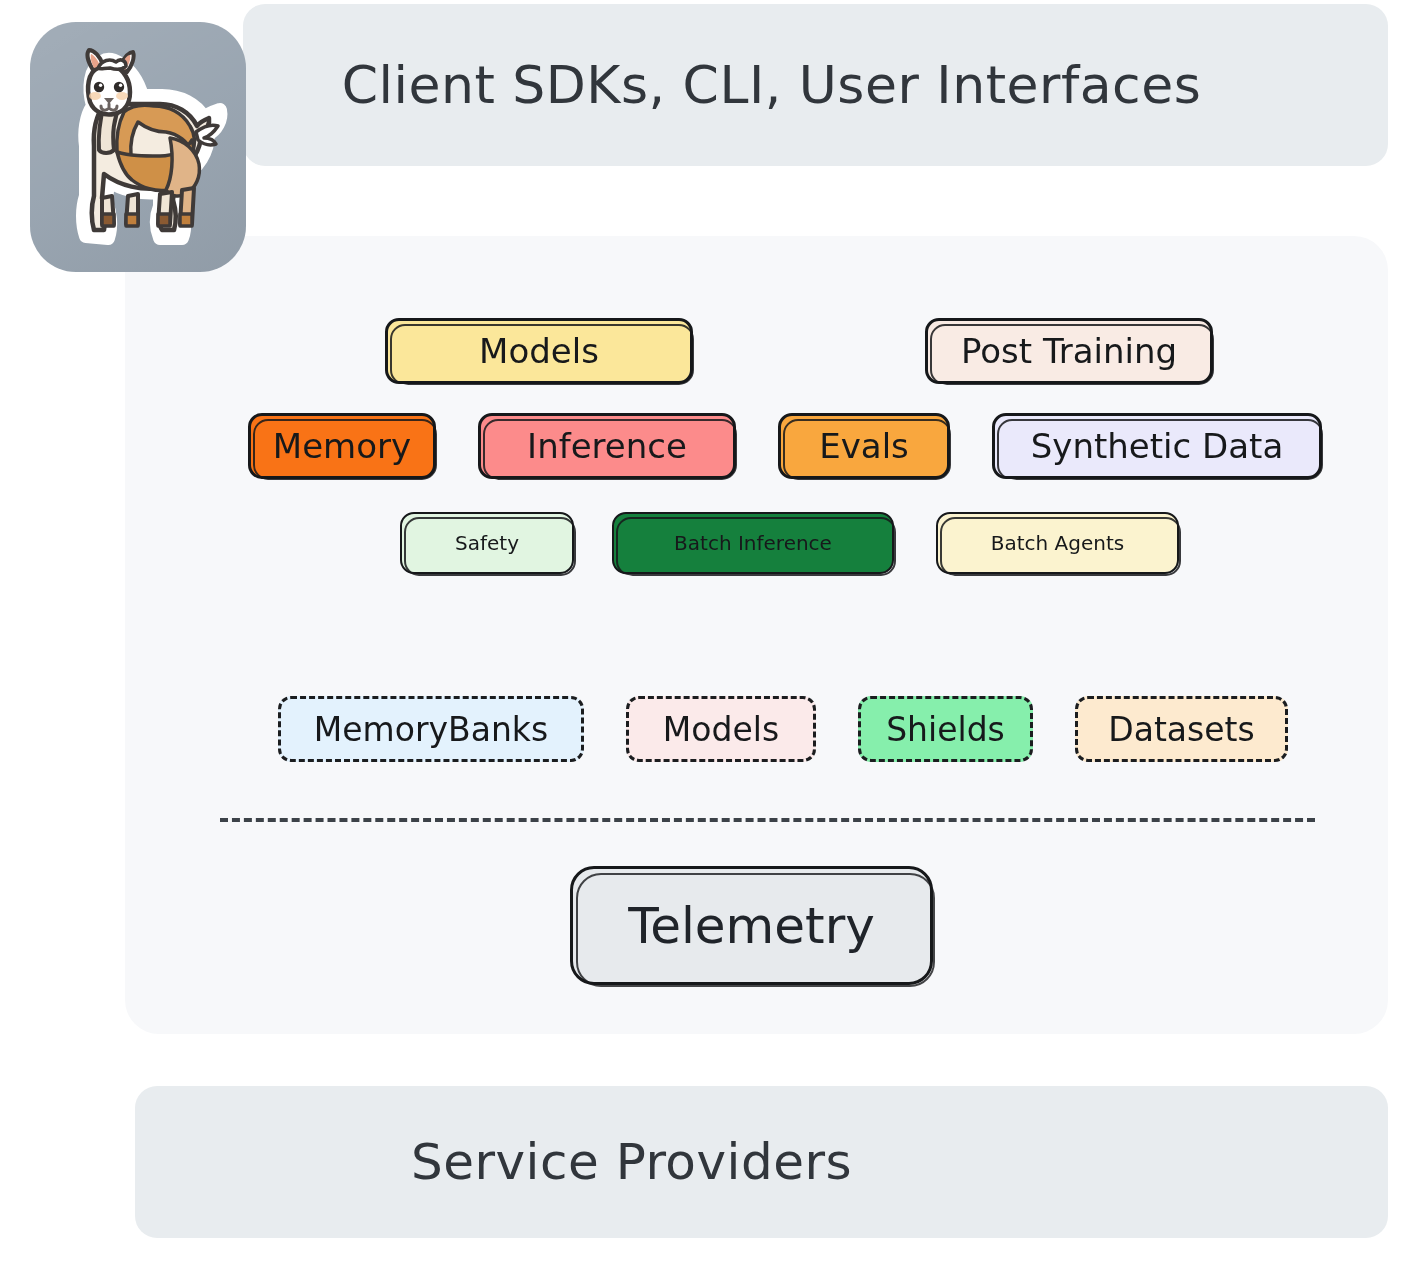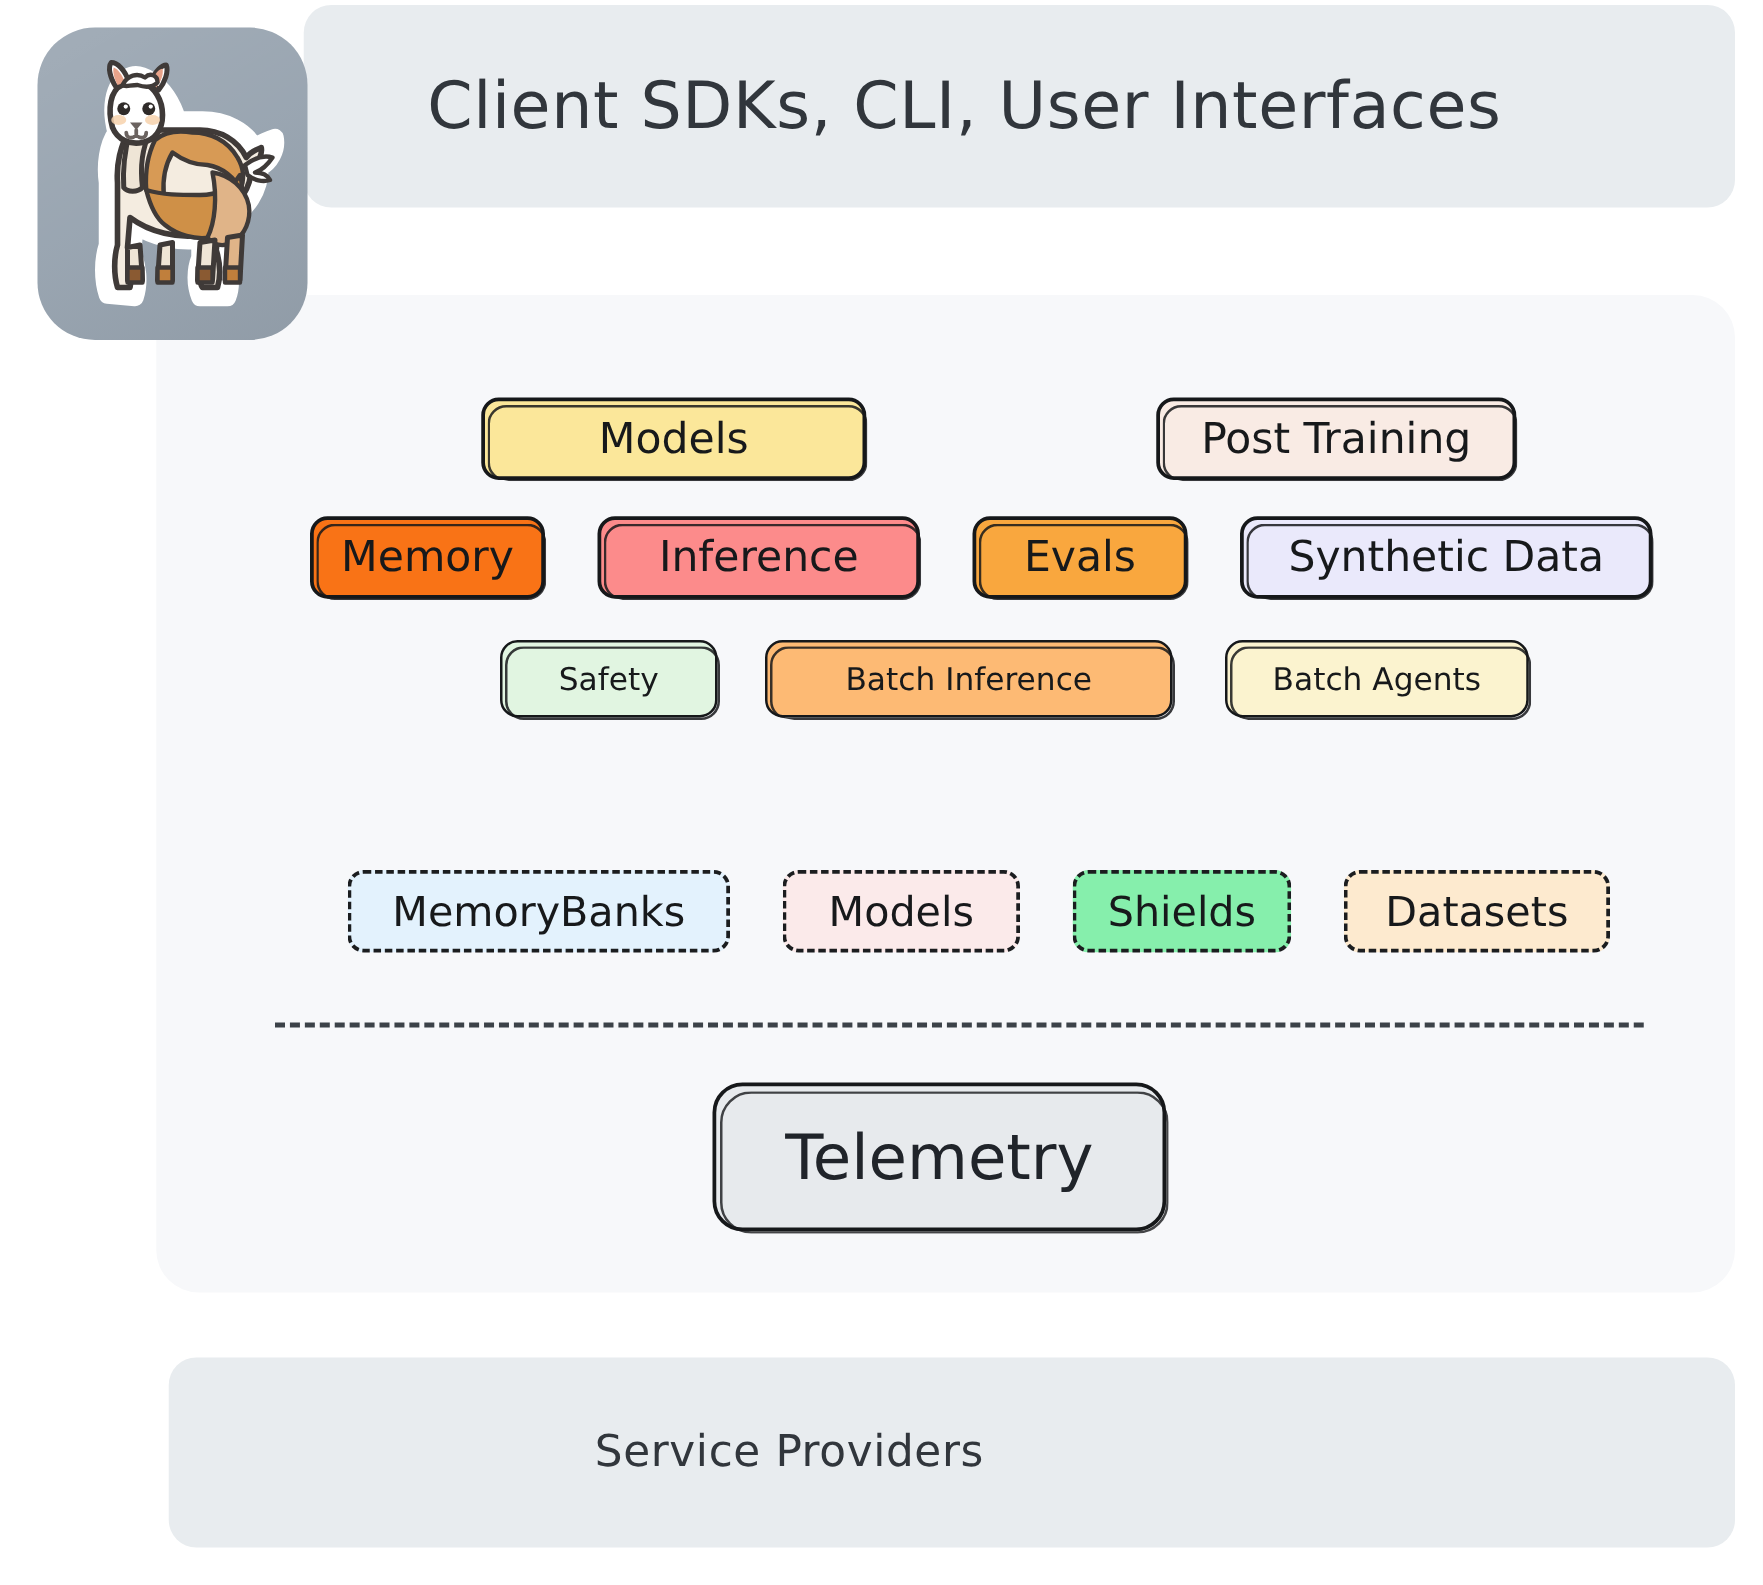--- a/index.html
+++ b/index.html
@@ -112,21 +112,21 @@
     right: -4px;
     bottom: -4px;
     border: 2.4px solid #16181a;
     border-radius: 15px;
     pointer-events: none;
     clip-path: polygon(0% 6%, 3% 0%, 100% 0%, 100% 100%, 6% 100%, 0% 94%);
     opacity: 0.85;
   }
   .api-box .lbl { position: relative; z-index: 2; }
 
-  .box-sm { height: 62px; font-size: 25px; border-width: 2.8px; text-align: center; }
+  .box-sm { height: 62px; font-size: 20px; border-width: 2.8px; text-align: center; }
 
   
   .res-box {
     position: relative;
     height: 66px;
     border-radius: 13px;
     display: flex;
     align-items: center;
     justify-content: center;
     box-sizing: border-box;
@@ -188,21 +188,21 @@
     top: 1086px;
     width: 1253px;
     height: 152px;
     background: #e8ecef;
     border-radius: 22px;
     display: flex;
     align-items: center;
     justify-content: center;
   }
   #footer-title {
-    font-size: 35px;
+    font-size: 50px;
     color: #31363c;
     letter-spacing: 0.5px;
     transform: translateX(-130px);
   }
 </style>
 </head>
 <body>
 
 <div id="logo-tile" style="background: rgb(152, 164, 176);">
   <div class="tile-sheen"></div>
@@ -280,21 +280,21 @@
         <span class="lbl">Evals</span>
       </div>
       <div class="api-box" style="background: rgb(234, 233, 251); width: 330px; margin-right: 0px;">
         <span class="lbl">Synthetic Data</span>
       </div>
     </div>
   <div class="row" id="row-batch">
       <div class="api-box box-sm" style="background: rgb(225, 245, 225); width: 174px; margin-right: 38px;">
         <span class="lbl">Safety</span>
       </div>
-      <div class="api-box box-sm" style="background: #fdba74; width: 326px;">
+      <div class="api-box box-sm" style="background: #15803d; width: 282px;">
         <span class="lbl">Batch Inference</span>
       </div>
       <div class="api-box box-sm" style="background: rgb(251, 243, 207); width: 243px; margin-right: 0px;">
         <span class="lbl">Batch Agents</span>
       </div>
     </div>
   <div class="row" id="row-res">
       <div class="res-box" style="background: rgb(227, 242, 253); width: 306px;">
         <span>MemoryBanks</span>
       </div>

